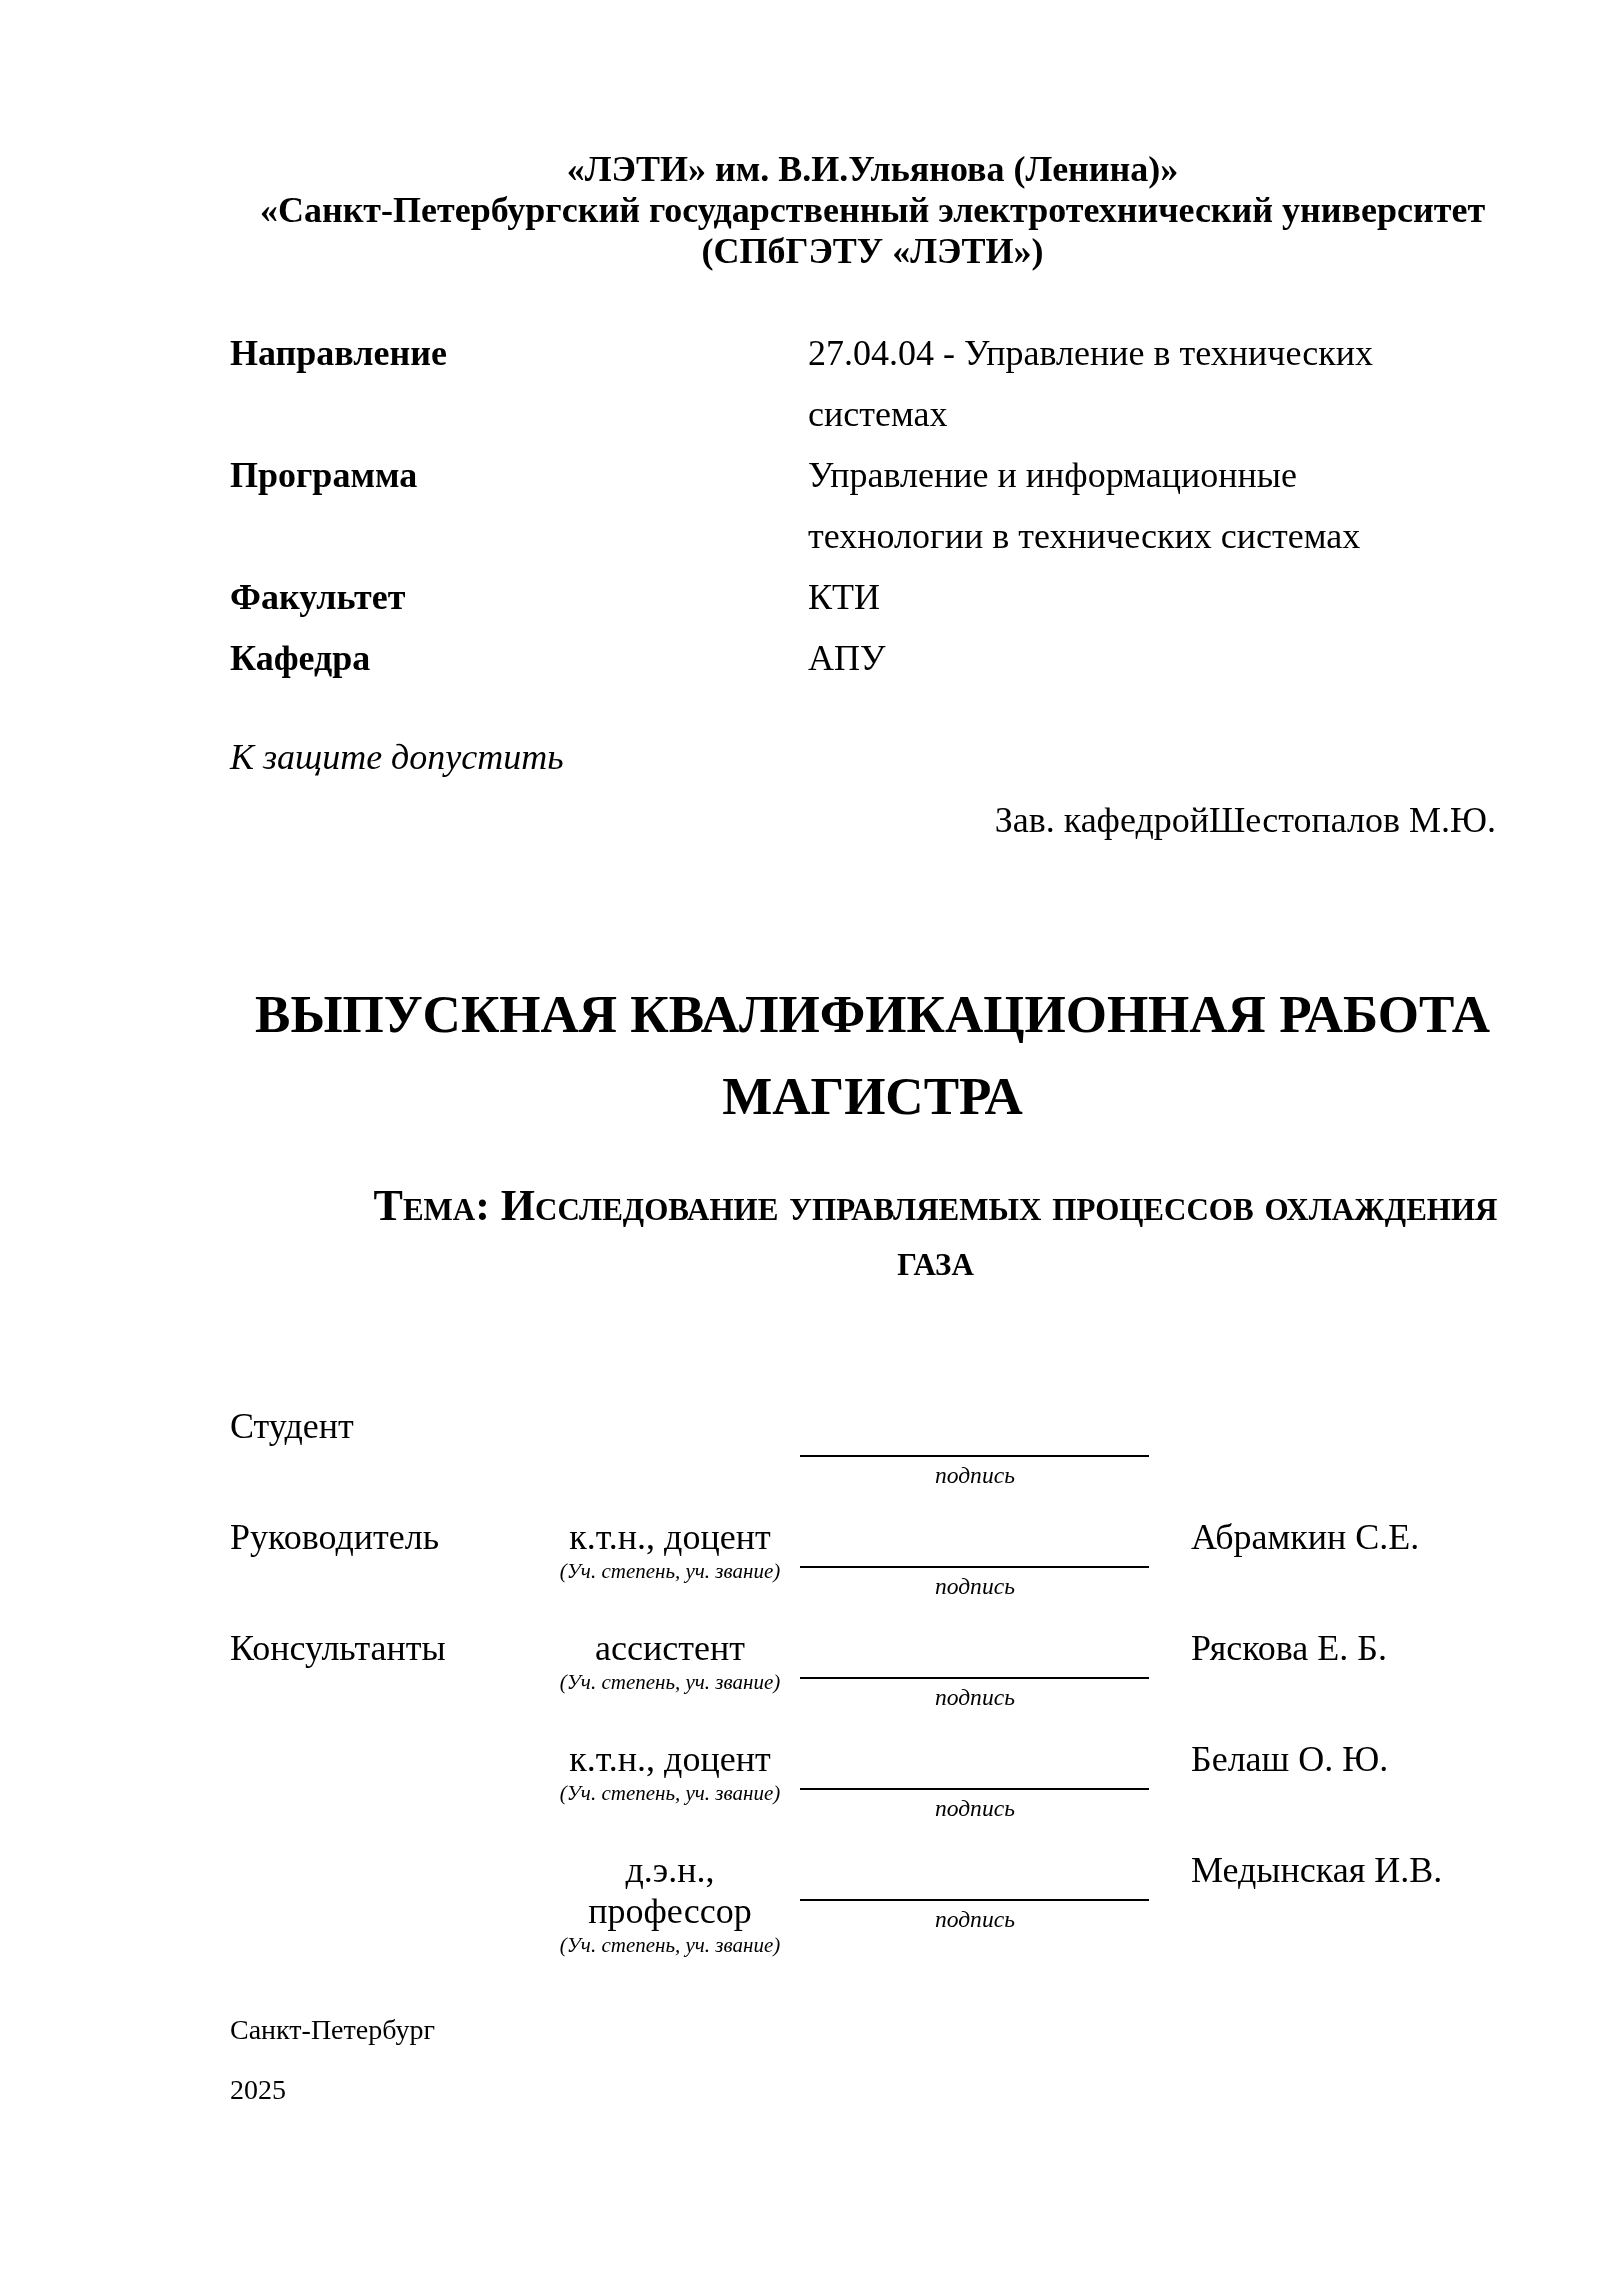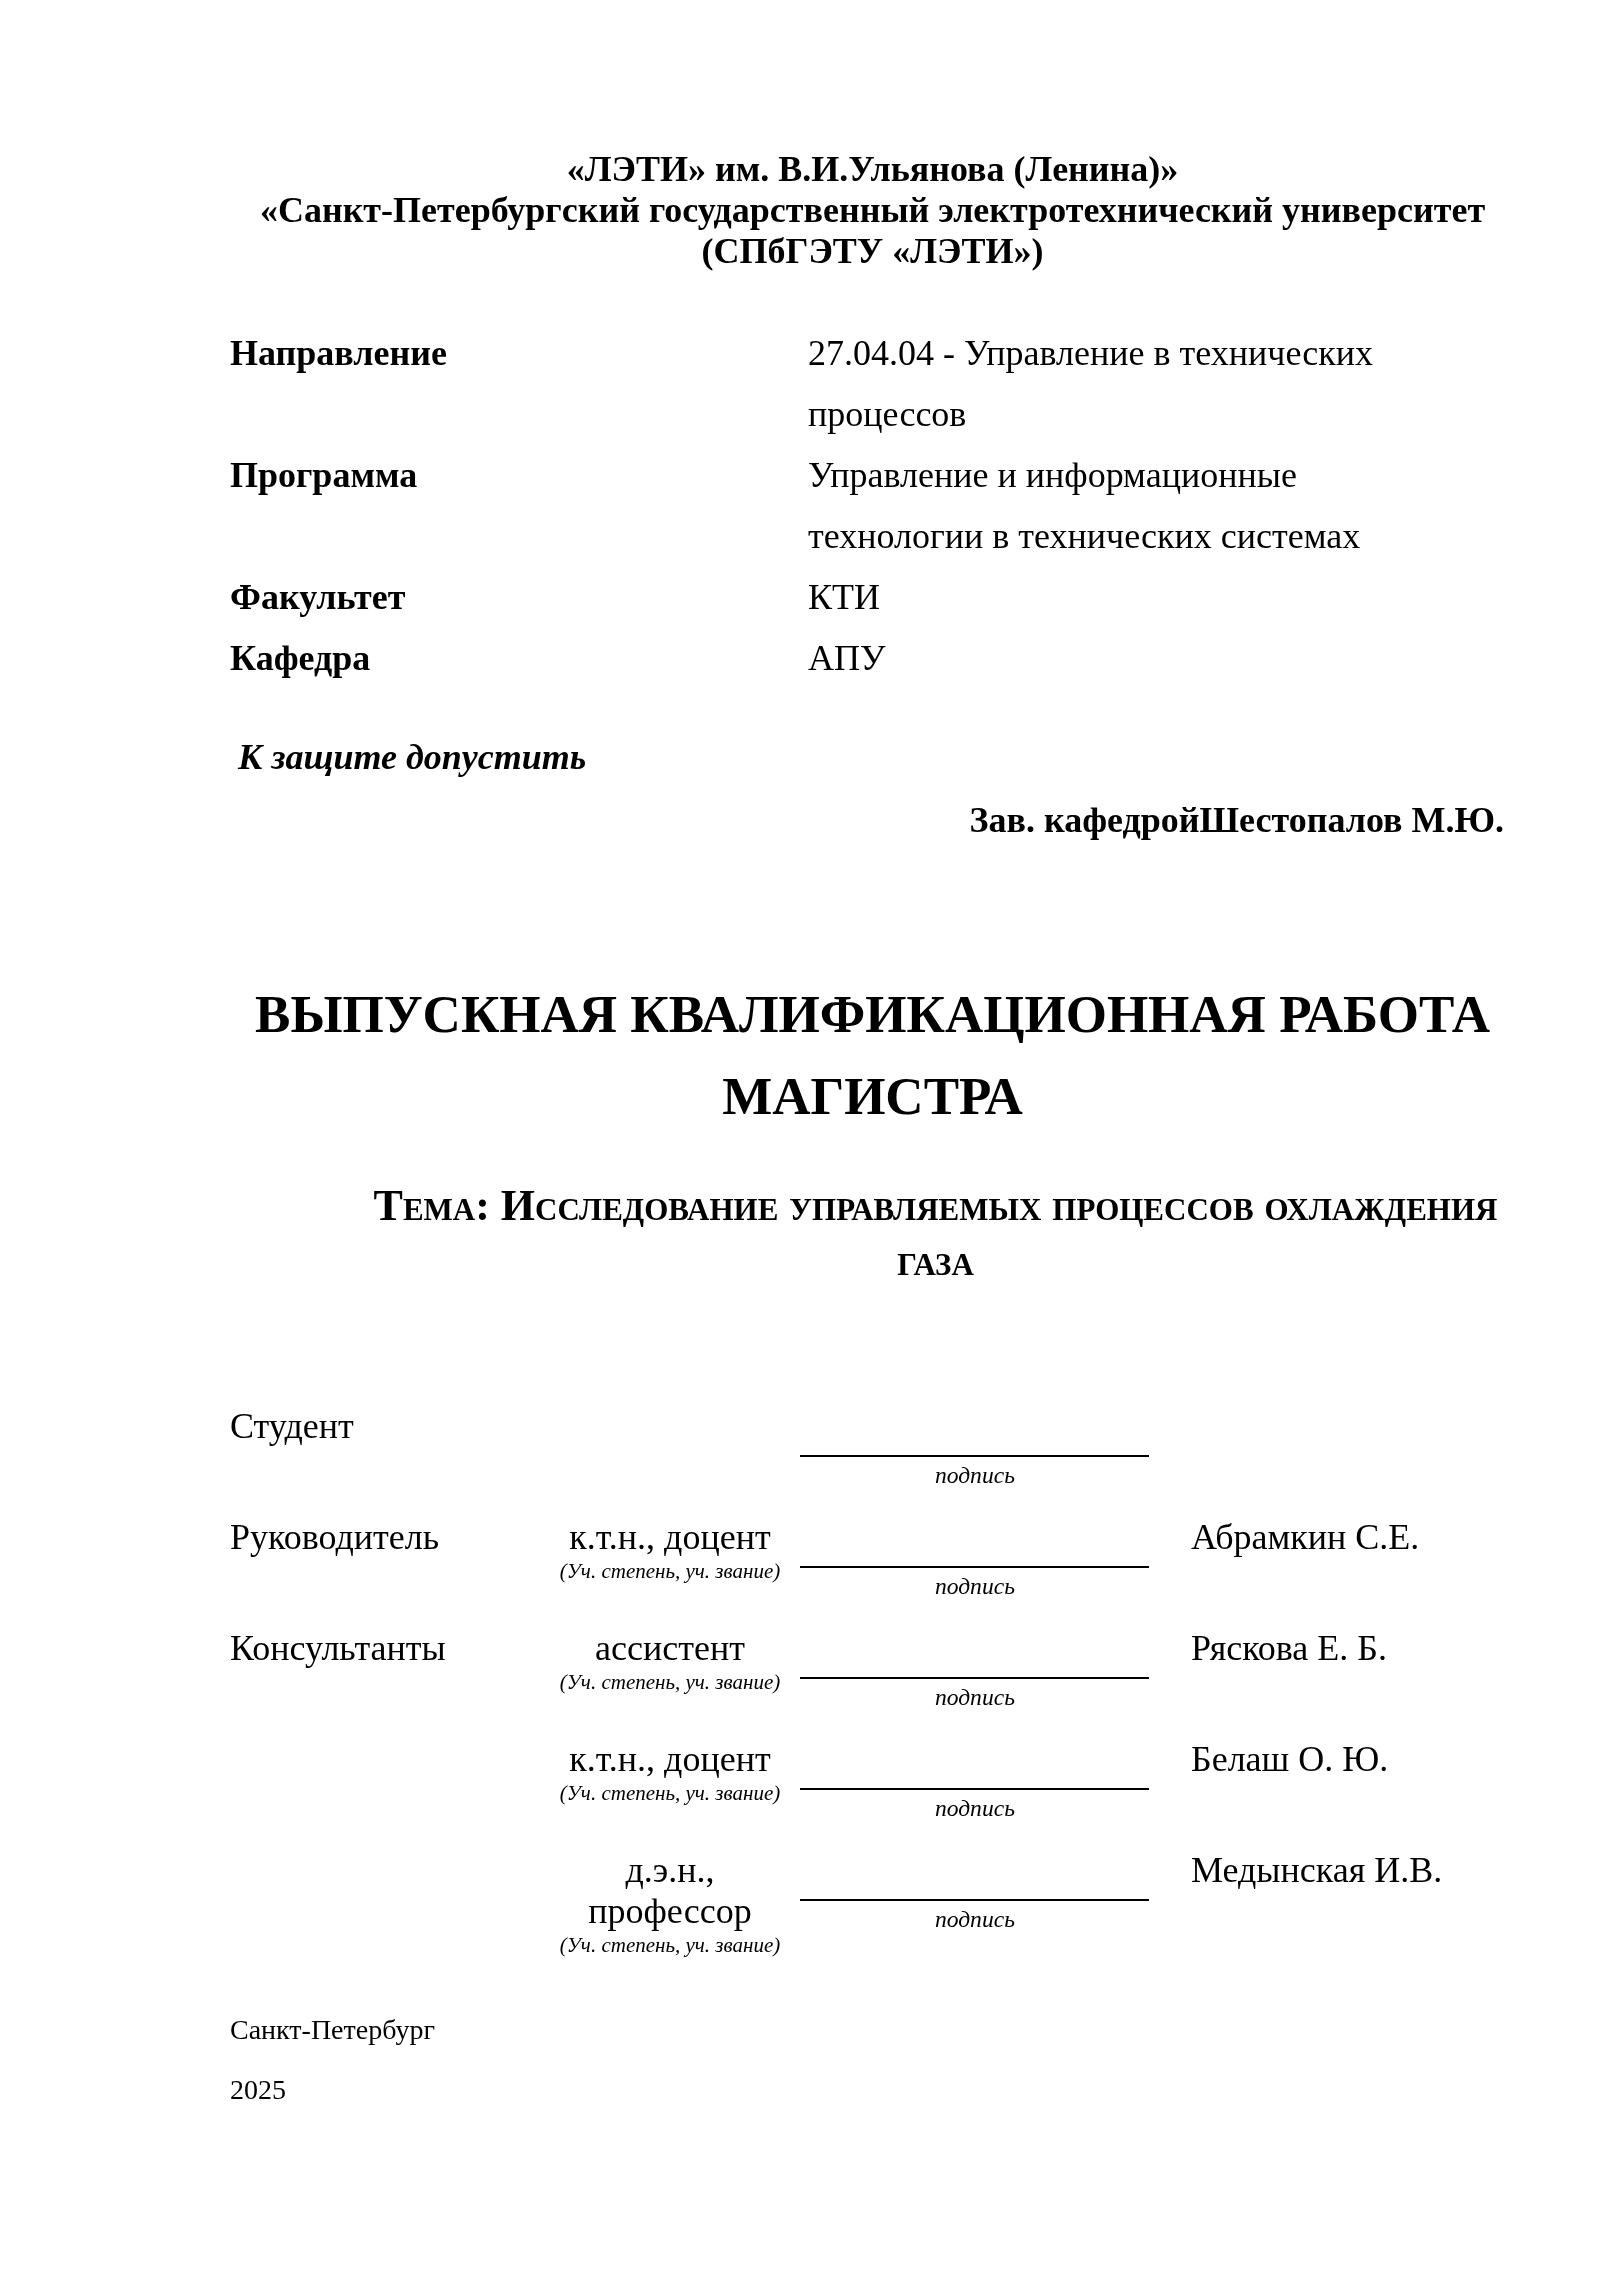--- a/index.html
+++ b/index.html
@@ -15,22 +15,22 @@
     font-size:36px; line-height:41px;
   }
   .fields {
     position:absolute; top:323px; left:230px; width:1285px;
     font-size:36px; line-height:61px;
   }
   .field-row { display:flex; }
   .field-label { width:578px; flex:none; font-weight:bold; }
   .field-value { flex:1; }
   .admit {
-    position:absolute; top:726px; left:238px; width:1266px;
-    font-size:36px; line-height:63px;font-weight:bold;
+    position:absolute; top:726px; left:230px; width:1266px;
+    font-size:36px; line-height:63px;
   }
   .admit-line1 { font-style:italic; }
   .admit-line2 { display:flex; justify-content:flex-end; }
   .title {
     position:absolute; top:973px; left:230px; width:1285px;
     text-align:center; font-weight:bold;
     font-size:53px; line-height:82px;
   }
   .theme {
     position:absolute; top:1178px; left:293px; width:1285px;
@@ -66,21 +66,21 @@
   <div>(СПбГЭТУ «ЛЭТИ»)</div>
 </div>
 
 <div class="fields">
   <div class="field-row">
     <div class="field-label">Направление</div>
     <div class="field-value">27.04.04 - Управление в технических</div>
   </div>
   <div class="field-row">
     <div class="field-label"></div>
-    <div class="field-value">процессов</div>
+    <div class="field-value">системах</div>
   </div>
   <div class="field-row">
     <div class="field-label">Программа</div>
     <div class="field-value">Управление и информационные</div>
   </div>
   <div class="field-row">
     <div class="field-label"></div>
     <div class="field-value">технологии в технических системах</div>
   </div>
   <div class="field-row">

